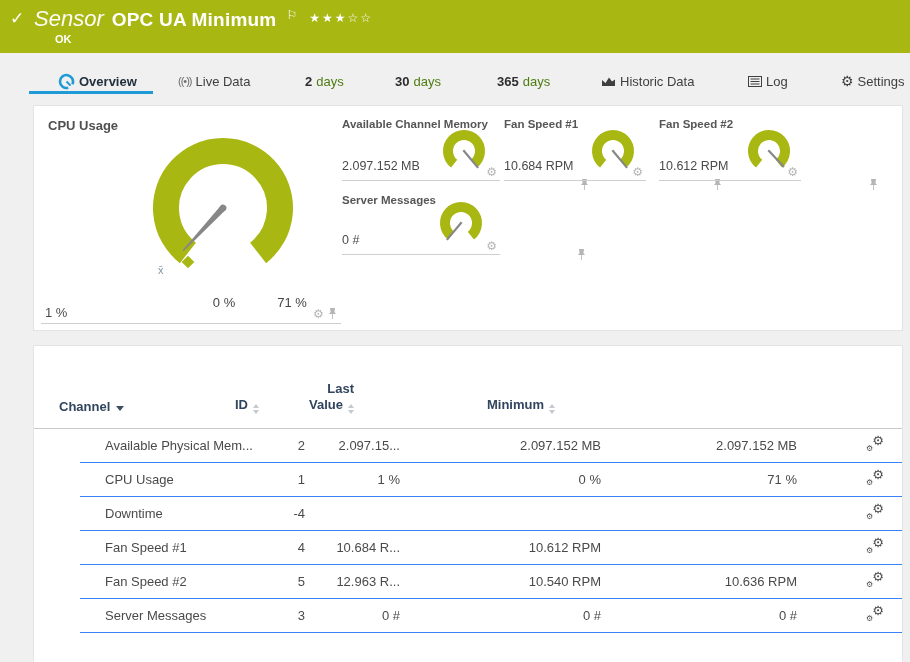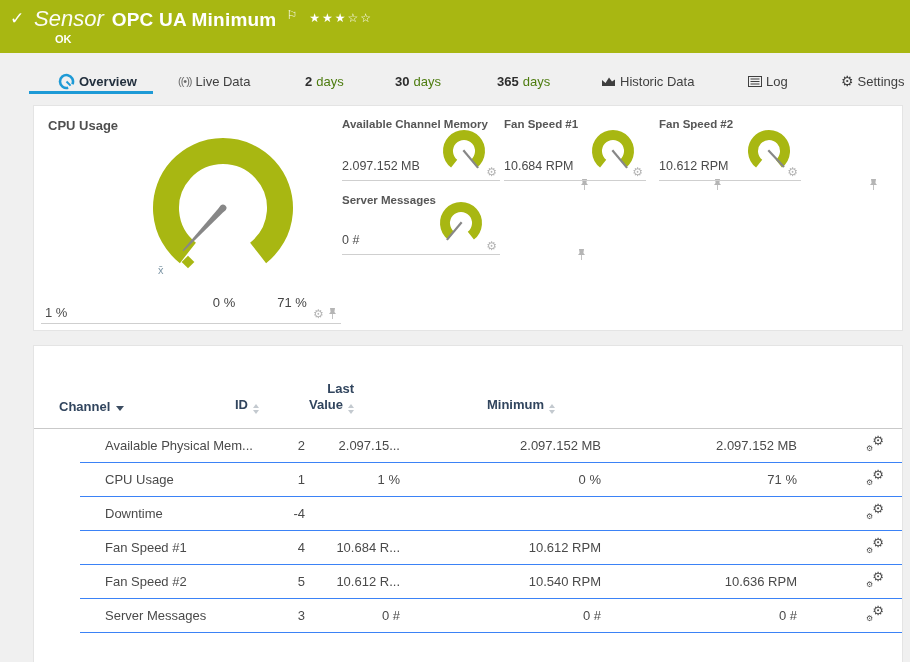--- a/index.html
+++ b/index.html
@@ -289,21 +289,21 @@
       <div class="c2">Fan Speed #1</div>
       <div class="c3">4</div>
       <div class="c4">10.684 R...</div>
       <div class="c5">10.612 RPM</div>
       <div class="c7"><span class="chgear"><span class="g1">⚙</span><span class="g2">⚙</span></span></div>
     </div>
 
     <div class="grid trow">
       <div class="c2">Fan Speed #2</div>
       <div class="c3">5</div>
-      <div class="c4">10.612 R...</div>
+      <div class="c4">12.963 R...</div>
       <div class="c5">10.540 RPM</div>
       <div class="c6">10.636 RPM</div>
       <div class="c7"><span class="chgear"><span class="g1">⚙</span><span class="g2">⚙</span></span></div>
     </div>
 
     <div class="grid trow">
       <div class="c2">Server Messages</div>
       <div class="c3">3</div>
       <div class="c4">0 #</div>
       <div class="c5">0 #</div>

